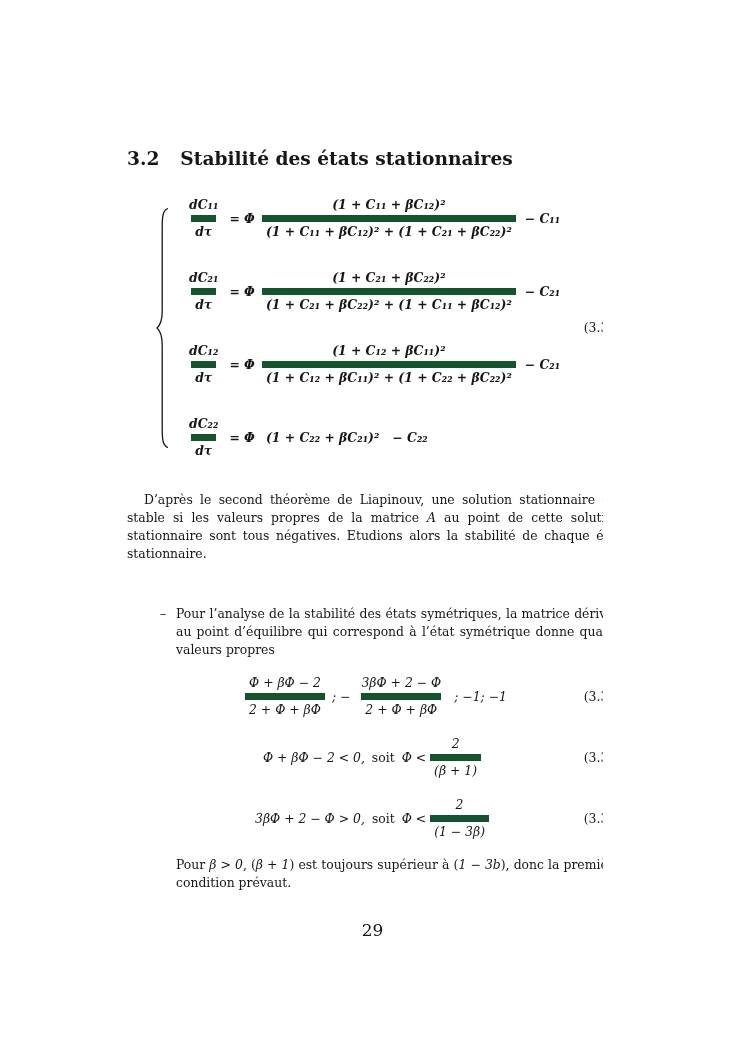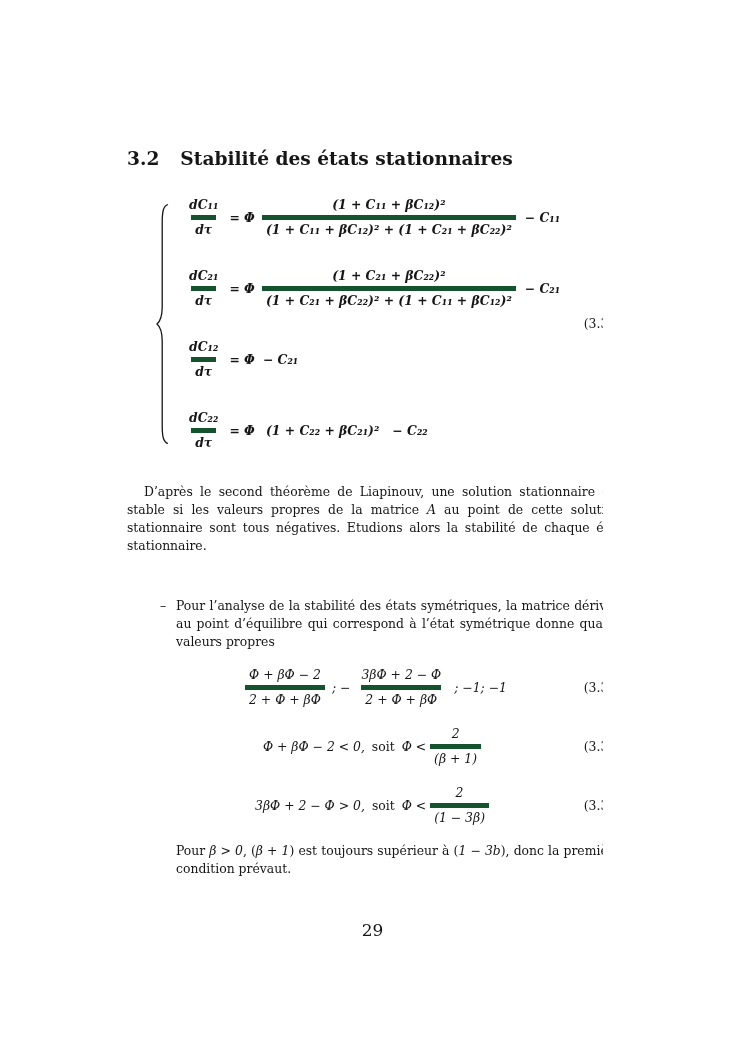--- a/index.html
+++ b/index.html
@@ -37,21 +37,21 @@
     position: relative;
     margin: 14px 0 0 28px;
     display: flex;
     align-items: center;
   }
   .brace { flex: 0 0 auto; margin-right: 12px; }
   .sys-eqs { display: flex; flex-direction: column; gap: 26px; }
   .eqrow { display: flex; align-items: center; font-style: italic; white-space: nowrap; font-weight: bold; }
   .frac { display: inline-flex; flex-direction: column; align-items: center; margin: 0 4px; }
   .frac .num, .frac .den { padding: 1px 4px; white-space: nowrap; text-align: center; }
-  .frac .den { border-top: 5px solid #14532d; }
+  .frac .den { border-top: 7px solid #14532d; }
   .op { margin: 0 3px; white-space: nowrap; }
   .tail { margin-left: 5px; white-space: nowrap; }
   .eqnum {
     position: absolute;
     right: 0; top: 50%;
     transform: translateY(-50%);
     font-style: normal;
   }
 
   .theorem { margin-top: 30px; }
@@ -125,20 +125,24 @@
           </span>
           <span class="tail">− C₂₁</span>
         </div>
 
         <div class="eqrow">
           <span class="frac">
             <span class="num">dC₁₂</span>
             <span class="den">dτ</span>
           </span>
           <span class="op">= Φ</span>
+          <span class="frac">
+            <span class="num">(1 + C₁₂ + βC₁₁)²</span>
+            <span class="den">(1 + C₁₂ + βC₁₁)² + (1 + C₂₂ + βC₂₂)²</span>
+          </span>
           <span class="tail">− C₂₁</span>
         </div>
 
         <div class="eqrow">
           <span class="frac">
             <span class="num">dC₂₂</span>
             <span class="den">dτ</span>
           </span>
           <span class="op">= Φ</span>
           <span class="frac">

